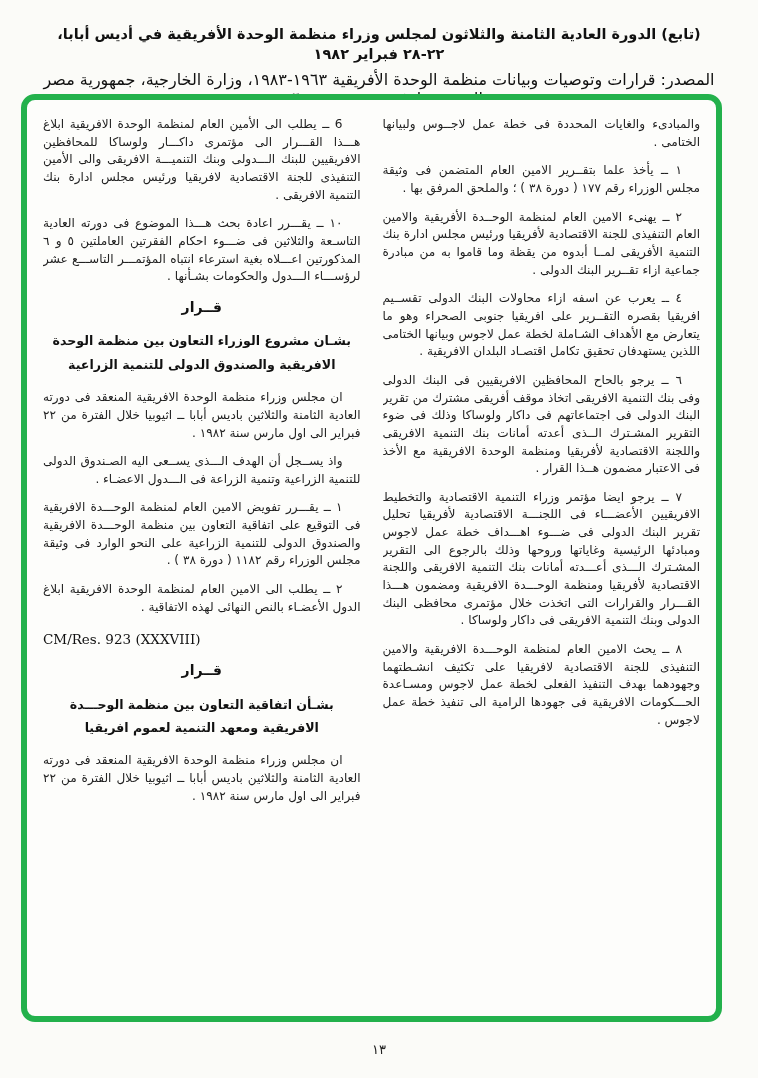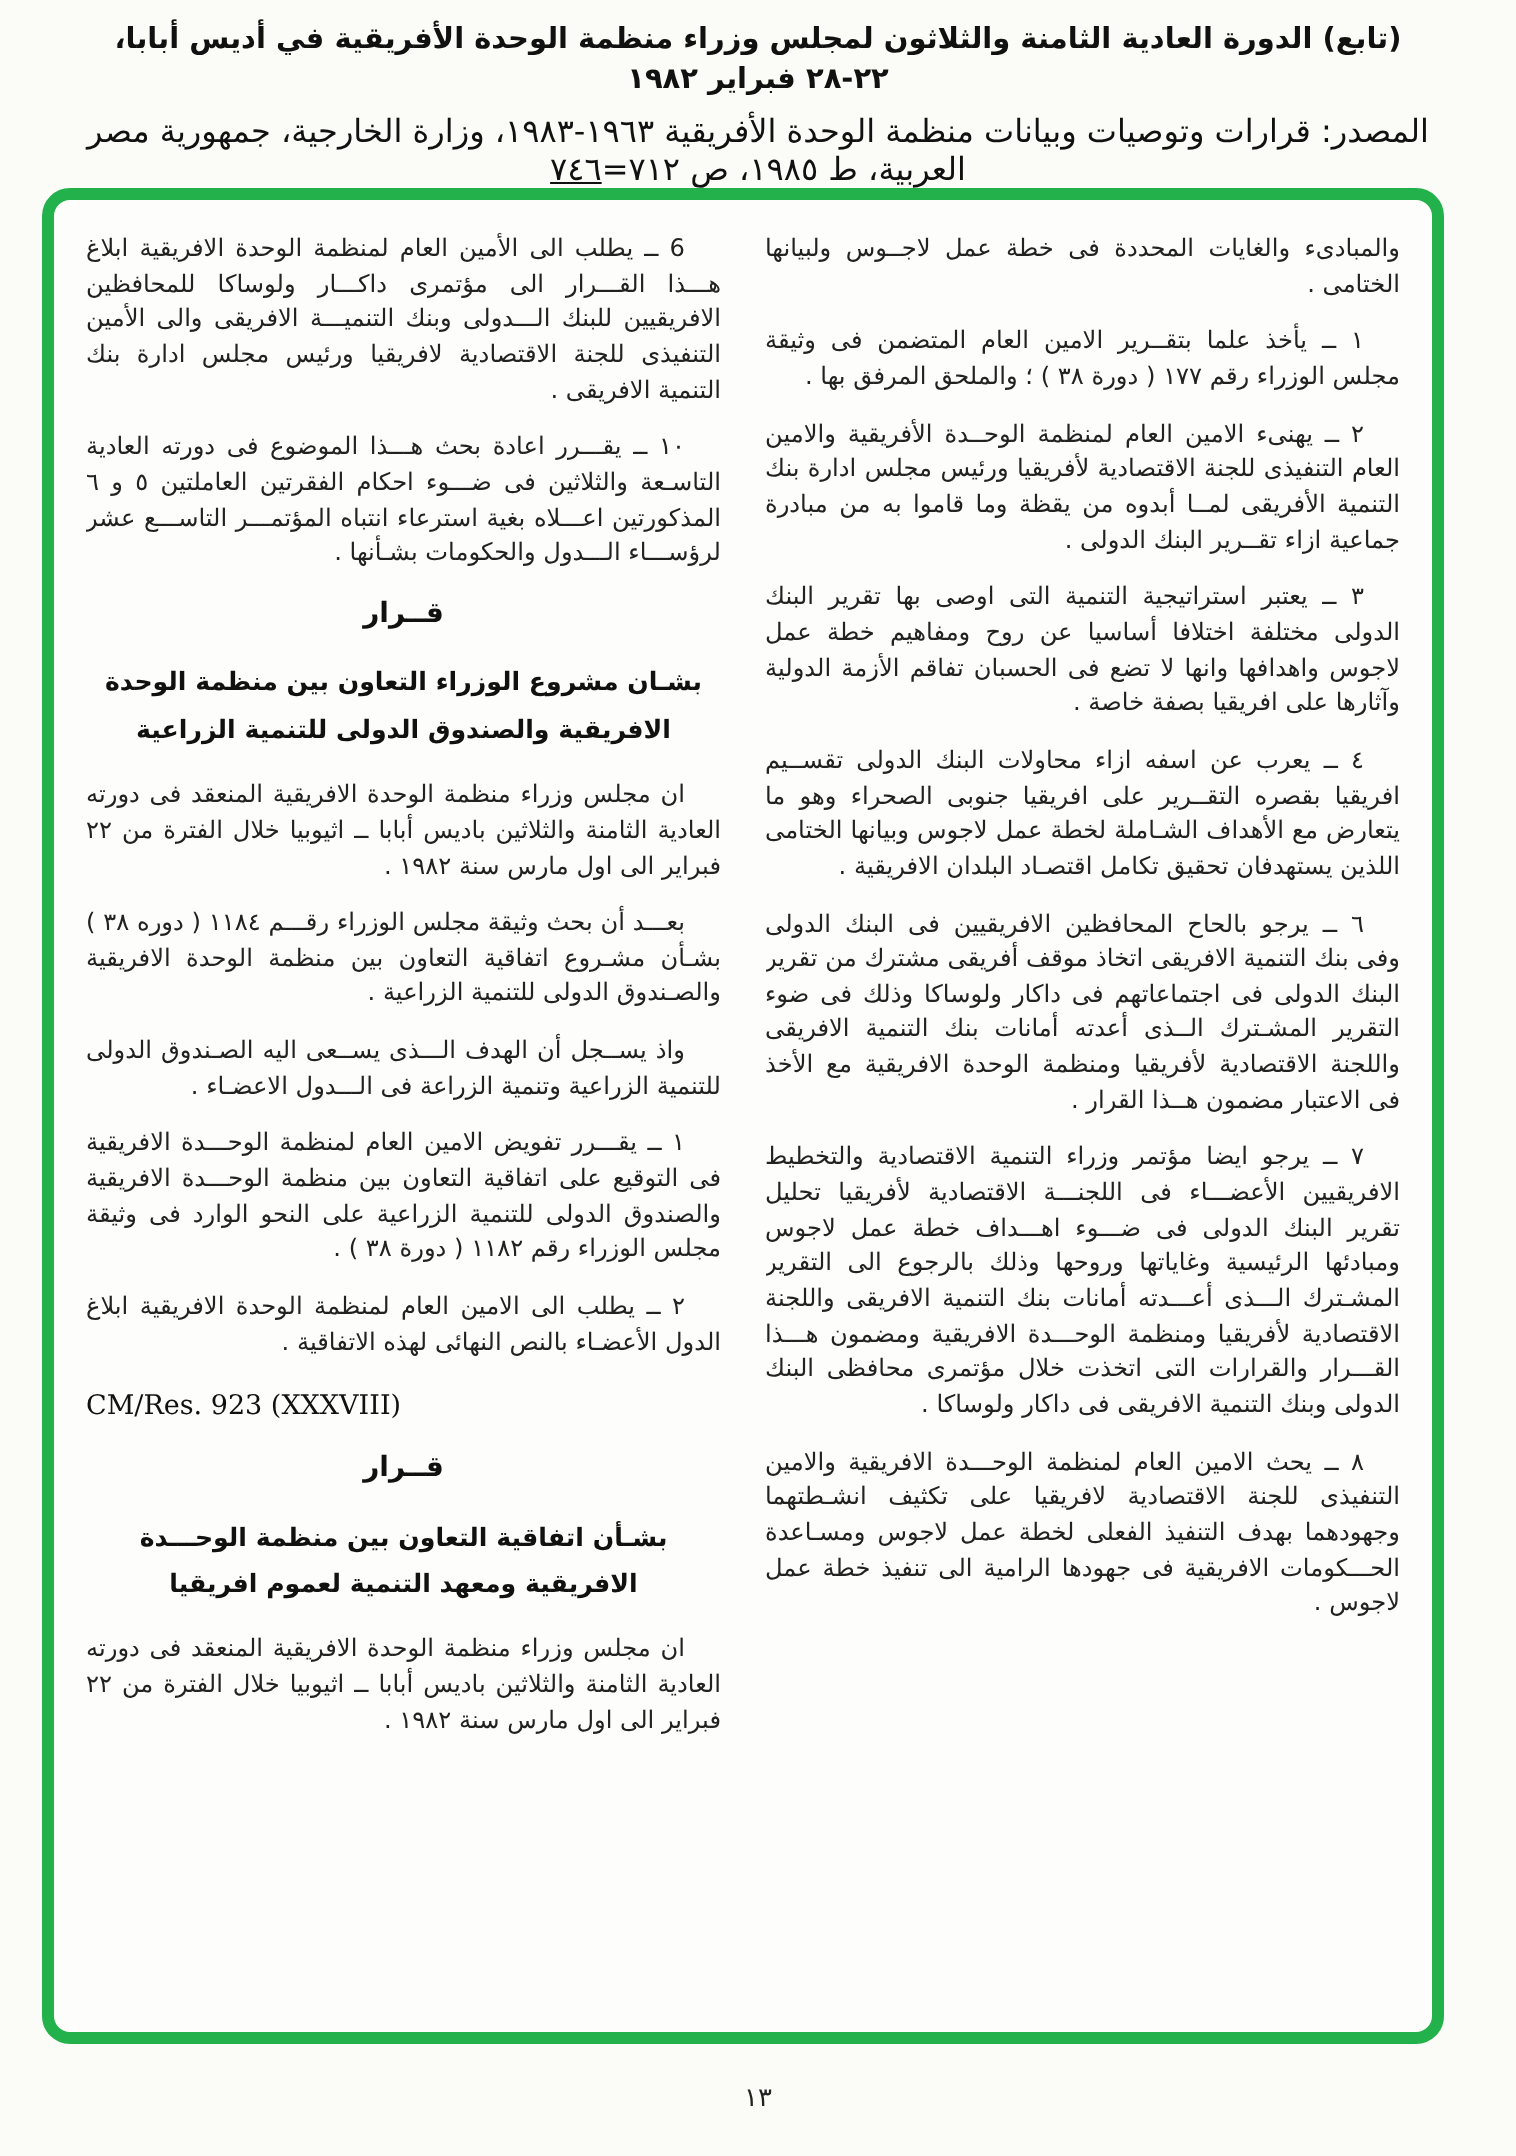--- a/index.html
+++ b/index.html
@@ -7,21 +7,21 @@
     width:758px;height:1078px;
     background:#fbfbf8;
     font-family:"DejaVu Sans",sans-serif;
     color:#1e1e1e;
     position:relative;
     overflow:hidden;
   }
   .page{position:absolute;inset:0;}
   
   .header{
-    position:absolute;top:10px;right:38px;left:38px;
+    position:absolute;top:24px;right:38px;left:38px;
     text-align:center;direction:rtl;
   }
   .header-line1{
     font-size:14.5px;font-weight:700;letter-spacing:0;
     color:#111;line-height:1.4;
   }
   .header-line2{
     margin-top:5px;font-size:16px;font-weight:400;color:#111;
   }
   .header-line2 .pg-underline{text-decoration:underline;}
@@ -77,35 +77,33 @@
     </div>
   </div>
 
   <div class="frame">
     <div class="columns">
 
       <div class="col">
         <p class="no-indent">والمبادىء والغايات المحددة فى خطة عمل لاجــوس ولبيانها الختامى .</p>
         <p>١ ــ يأخذ علما بتقــرير الامين العام المتضمن فى وثيقة مجلس الوزراء رقم ١٧٧ ( دورة ٣٨ ) ؛ والملحق المرفق بها .</p>
         <p>٢ ــ يهنىء الامين العام لمنظمة الوحــدة الأفريقية والامين العام التنفيذى للجنة الاقتصادية لأفريقيا ورئيس مجلس ادارة بنك التنمية الأفريقى لمــا أبدوه من يقظة وما قاموا به من مبادرة جماعية ازاء تقــرير البنك الدولى .</p>
-        <p>٣ ــ يعتبر استراتيجية التنمية التى اوصى بها تقرير البنك الدولى مختلفة اختلافا أساسيا عن روح ومفاهيم خطة عمل لاجوس واهدافها وانها لا تضع فى الحسبان تفاقم الأزمة الدولية وآثارها على افريقيا بصفة خاصة .</p>
         <p>٤ ــ يعرب عن اسفه ازاء محاولات البنك الدولى تقســيم افريقيا بقصره التقــرير على افريقيا جنوبى الصحراء وهو ما يتعارض مع الأهداف الشـاملة لخطة عمل لاجوس وبيانها الختامى اللذين يستهدفان تحقيق تكامل اقتصـاد البلدان الافريقية .</p>
         <p>٦ ــ يرجو بالحاح المحافظين الافريقيين فى البنك الدولى وفى بنك التنمية الافريقى اتخاذ موقف أفريقى مشترك من تقرير البنك الدولى فى اجتماعاتهم فى داكار ولوساكا وذلك فى ضوء التقرير المشـترك الــذى أعدته أمانات بنك التنمية الافريقى واللجنة الاقتصادية لأفريقيا ومنظمة الوحدة الافريقية مع الأخذ فى الاعتبار مضمون هــذا القرار .</p>
         <p>٧ ــ يرجو ايضا مؤتمر وزراء التنمية الاقتصادية والتخطيط الافريقيين الأعضـــاء فى اللجنـــة الاقتصادية لأفريقيا تحليل تقرير البنك الدولى فى ضـــوء اهـــداف خطة عمل لاجوس ومبادئها الرئيسية وغاياتها وروحها وذلك بالرجوع الى التقرير المشـترك الـــذى أعـــدته أمانات بنك التنمية الافريقى واللجنة الاقتصادية لأفريقيا ومنظمة الوحـــدة الافريقية ومضمون هـــذا القـــرار والقرارات التى اتخذت خلال مؤتمرى محافظى البنك الدولى وبنك التنمية الافريقى فى داكار ولوساكا .</p>
         <p>٨ ــ يحث الامين العام لمنظمة الوحـــدة الافريقية والامين التنفيذى للجنة الاقتصادية لافريقيا على تكثيف انشـطتهما وجهودهما بهدف التنفيذ الفعلى لخطة عمل لاجوس ومسـاعدة الحـــكومات الافريقية فى جهودها الرامية الى تنفيذ خطة عمل لاجوس .</p>
       </div>
 
       <div class="col">
         <p>6 ــ يطلب الى الأمين العام لمنظمة الوحدة الافريقية ابلاغ هـــذا القـــرار الى مؤتمرى داكـــار ولوساكا للمحافظين الافريقيين للبنك الـــدولى وبنك التنميـــة الافريقى والى الأمين التنفيذى للجنة الاقتصادية لافريقيا ورئيس مجلس ادارة بنك التنمية الافريقى .</p>
         <p>١٠ ــ يقـــرر اعادة بحث هـــذا الموضوع فى دورته العادية التاسـعة والثلاثين فى ضـــوء احكام الفقرتين العاملتين ٥ و ٦ المذكورتين اعـــلاه بغية استرعاء انتباه المؤتمـــر التاســـع عشر لرؤســـاء الـــدول والحكومات بشـأنها .</p>
 
         <div class="res-title">قــرار</div>
         <div class="res-subtitle">بشـان مشروع الوزراء التعاون بين منظمة الوحدة الافريقية والصندوق الدولى للتنمية الزراعية</div>
         <p>ان مجلس وزراء منظمة الوحدة الافريقية المنعقد فى دورته العادية الثامنة والثلاثين باديس أبابا ــ اثيوبيا خلال الفترة من ٢٢ فبراير الى اول مارس سنة ١٩٨٢ .</p>
-        <p>بعـــد أن بحث وثيقة مجلس الوزراء رقـــم ١١٨٤ ( دوره ٣٨ ) بشـأن مشـروع اتفاقية التعاون بين منظمة الوحدة الافريقية والصـندوق الدولى للتنمية الزراعية .</p>
         <p>واذ يســجل أن الهدف الـــذى يســعى اليه الصـندوق الدولى للتنمية الزراعية وتنمية الزراعة فى الـــدول الاعضـاء .</p>
         <p>١ ــ يقـــرر تفويض الامين العام لمنظمة الوحـــدة الافريقية فى التوقيع على اتفاقية التعاون بين منظمة الوحـــدة الافريقية والصندوق الدولى للتنمية الزراعية على النحو الوارد فى وثيقة مجلس الوزراء رقم ١١٨٢ ( دورة ٣٨ ) .</p>
         <p>٢ ــ يطلب الى الامين العام لمنظمة الوحدة الافريقية ابلاغ الدول الأعضـاء بالنص النهائى لهذه الاتفاقية .</p>
 
         <div class="res-code">CM/Res. 923 (XXXVIII)</div>
         <div class="res-title">قــرار</div>
         <div class="res-subtitle">بشـأن اتفاقية التعاون بين منظمة الوحـــدة الافريقية ومعهد التنمية لعموم افريقيا</div>
         <p>ان مجلس وزراء منظمة الوحدة الافريقية المنعقد فى دورته العادية الثامنة والثلاثين باديس أبابا ــ اثيوبيا خلال الفترة من ٢٢ فبراير الى اول مارس سنة ١٩٨٢ .</p>
       </div>
 

